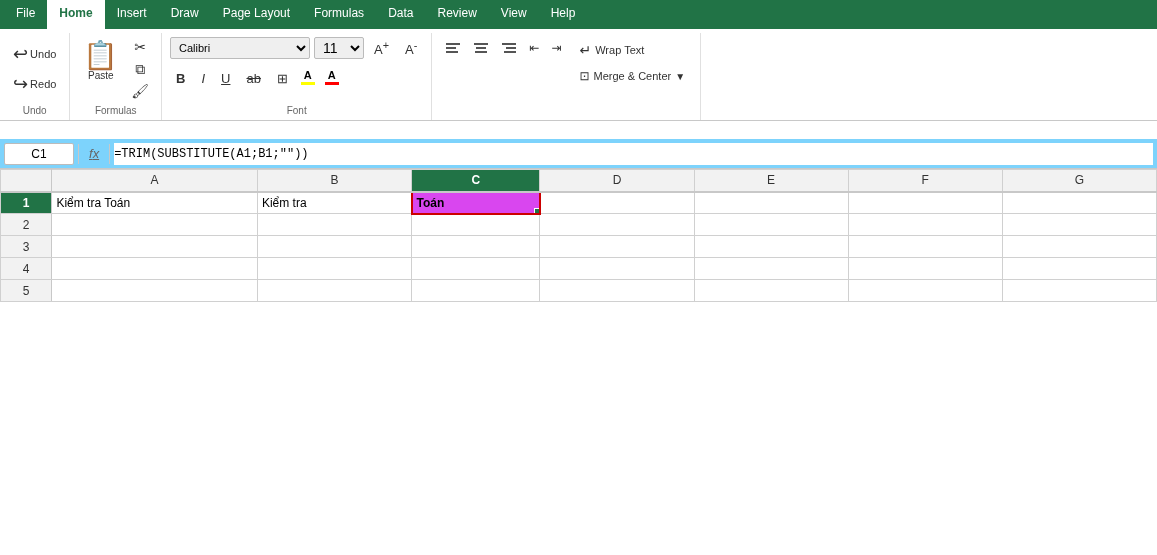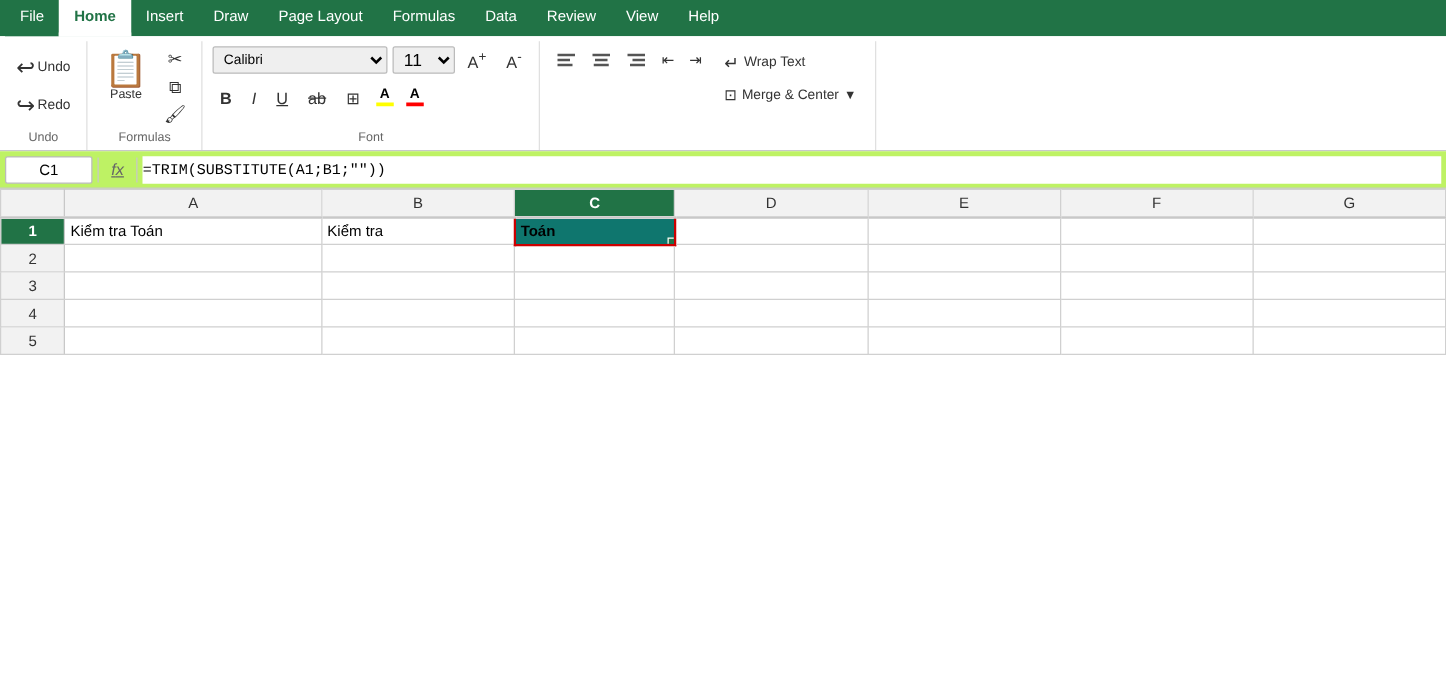--- a/index.html
+++ b/index.html
@@ -115,22 +115,22 @@
     }
     .number-btns { display: flex; gap: 2px; }
     .num-btn {
       background: none; border: 1px solid transparent; border-radius: 2px;
       padding: 2px 5px; cursor: pointer; font-size: 12px; color: #333; height: 22px;
     }
 
     
     .formula-bar {
       display: flex; align-items: center;
-      background: #bef264; border-bottom: 1px solid #c8c8c8;
-      padding: 2px 4px; height: 30px;
+      background: #7dd3fc; border-bottom: 1px solid #c8c8c8;
+      padding: 2px 4px; height: 30px; margin-top: 18px;
     }
     .cell-ref-box {
       width: 70px; height: 22px;
       border: 1px solid #bbb; border-radius: 2px;
       font-size: 12px; padding: 0 4px; text-align: center;
       background: #fff;
     }
     .formula-divider { width: 1px; height: 20px; background: #c8c8c8; margin: 0 4px; }
     .fx-label { font-size: 13px; color: #666; margin: 0 6px; font-style: italic; text-decoration: underline; }
     .formula-input {
@@ -169,21 +169,21 @@
     table.grid thead th.col-active {
       background: #217346; color: #fff; font-weight: bold;
     }
     table.grid tbody td {
       height: 22px; padding: 0 4px;
       vertical-align: middle;
     }
     
     td.active-cell {
       border: 2px solid #c00 !important;
-      background: #0f766e;
+      background: #d946ef;
       font-weight: bold;
       position: relative;
     }
     td.active-cell::after {
       content: '';
       position: absolute;
       bottom: -3px; right: -3px;
       width: 6px; height: 6px;
       background: #217346;
       border: 1px solid #fff;

